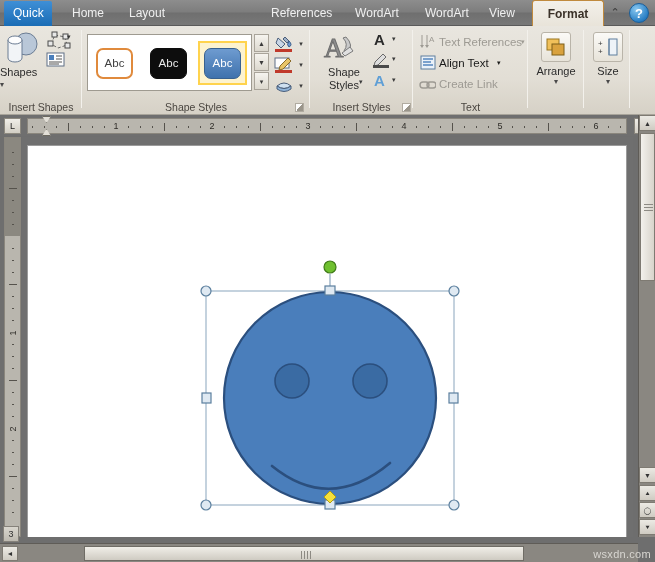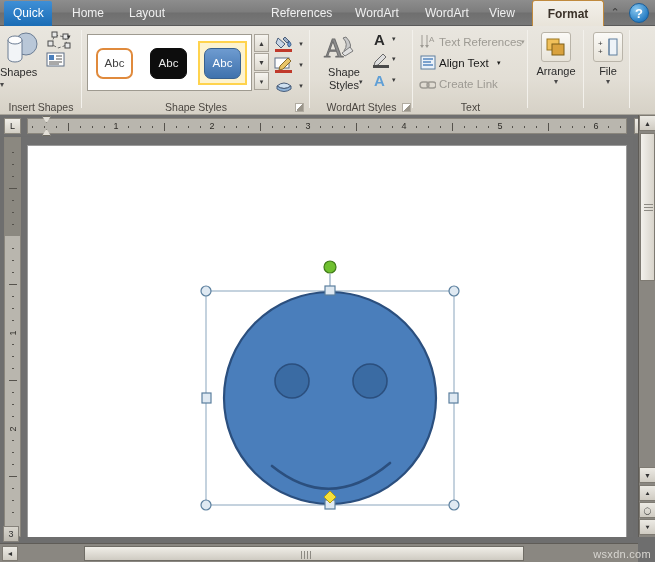--- a/index.html
+++ b/index.html
@@ -359,21 +359,21 @@
       </div>
       <div style="position:absolute;left:82px;top:29px;font-size:7px;color:#3a3a3a;">▾</div>
 
       <div class="mini-btn" style="left:62px;top:46px;">
         <svg width="18" height="17">
           <text x="2" y="14" font-size="15" font-weight="bold" font-family="Liberation Sans, sans-serif" fill="#5f9fd6">A</text>
         </svg>
       </div>
       <div style="position:absolute;left:82px;top:50px;font-size:7px;color:#3a3a3a;">▾</div>
 
-      <div class="group-label">WordArt Styles</div>
+      <div class="group-label">Insert Styles</div>
       <div class="dlg-launcher" style="left:92px;"></div>
       <div class="group-sep" style="left:102px;"></div>
     </div>
 
     <div class="group" style="left:413px;width:115px;">
       <div class="txt-row dis" style="top:6px;">
         <svg width="18" height="16" style="position:absolute;left:2px;top:2px">
           <line x1="3" y1="1" x2="3" y2="12" stroke="#9d9a93"></line>
             <path d="M1 11 l2 3 2 -3 z" fill="#9d9a93"></path>
           <line x1="8" y1="1" x2="8" y2="12" stroke="#9d9a93"></line>
@@ -421,21 +421,21 @@
     <div class="group" style="left:584px;width:46px;">
       <div class="big-btn" style="left:0px;">
         <div class="big-ico">
           <svg width="22" height="20">
             <rect x="12" y="2" width="8" height="16" fill="#eef3f8" stroke="#5f7f9e"></rect>
             <line x1="12" y1="2" x2="12" y2="18" stroke="#5f7f9e"></line>
             <text x="1" y="9" font-size="8" fill="#3a3a3a">+</text>
             <text x="1" y="17" font-size="8" fill="#3a3a3a">+</text>
           </svg>
         </div>
-        <div class="big-lbl">File</div>
+        <div class="big-lbl">Size</div>
         <div class="big-arw">▾</div>
       </div>
       <div class="group-sep" style="left:45px;"></div>
     </div>
   </div>
 
   <div class="hruler">
     <div class="corner-btn">L</div>
     <div class="ruler-strip">
       <div id="hticks">

